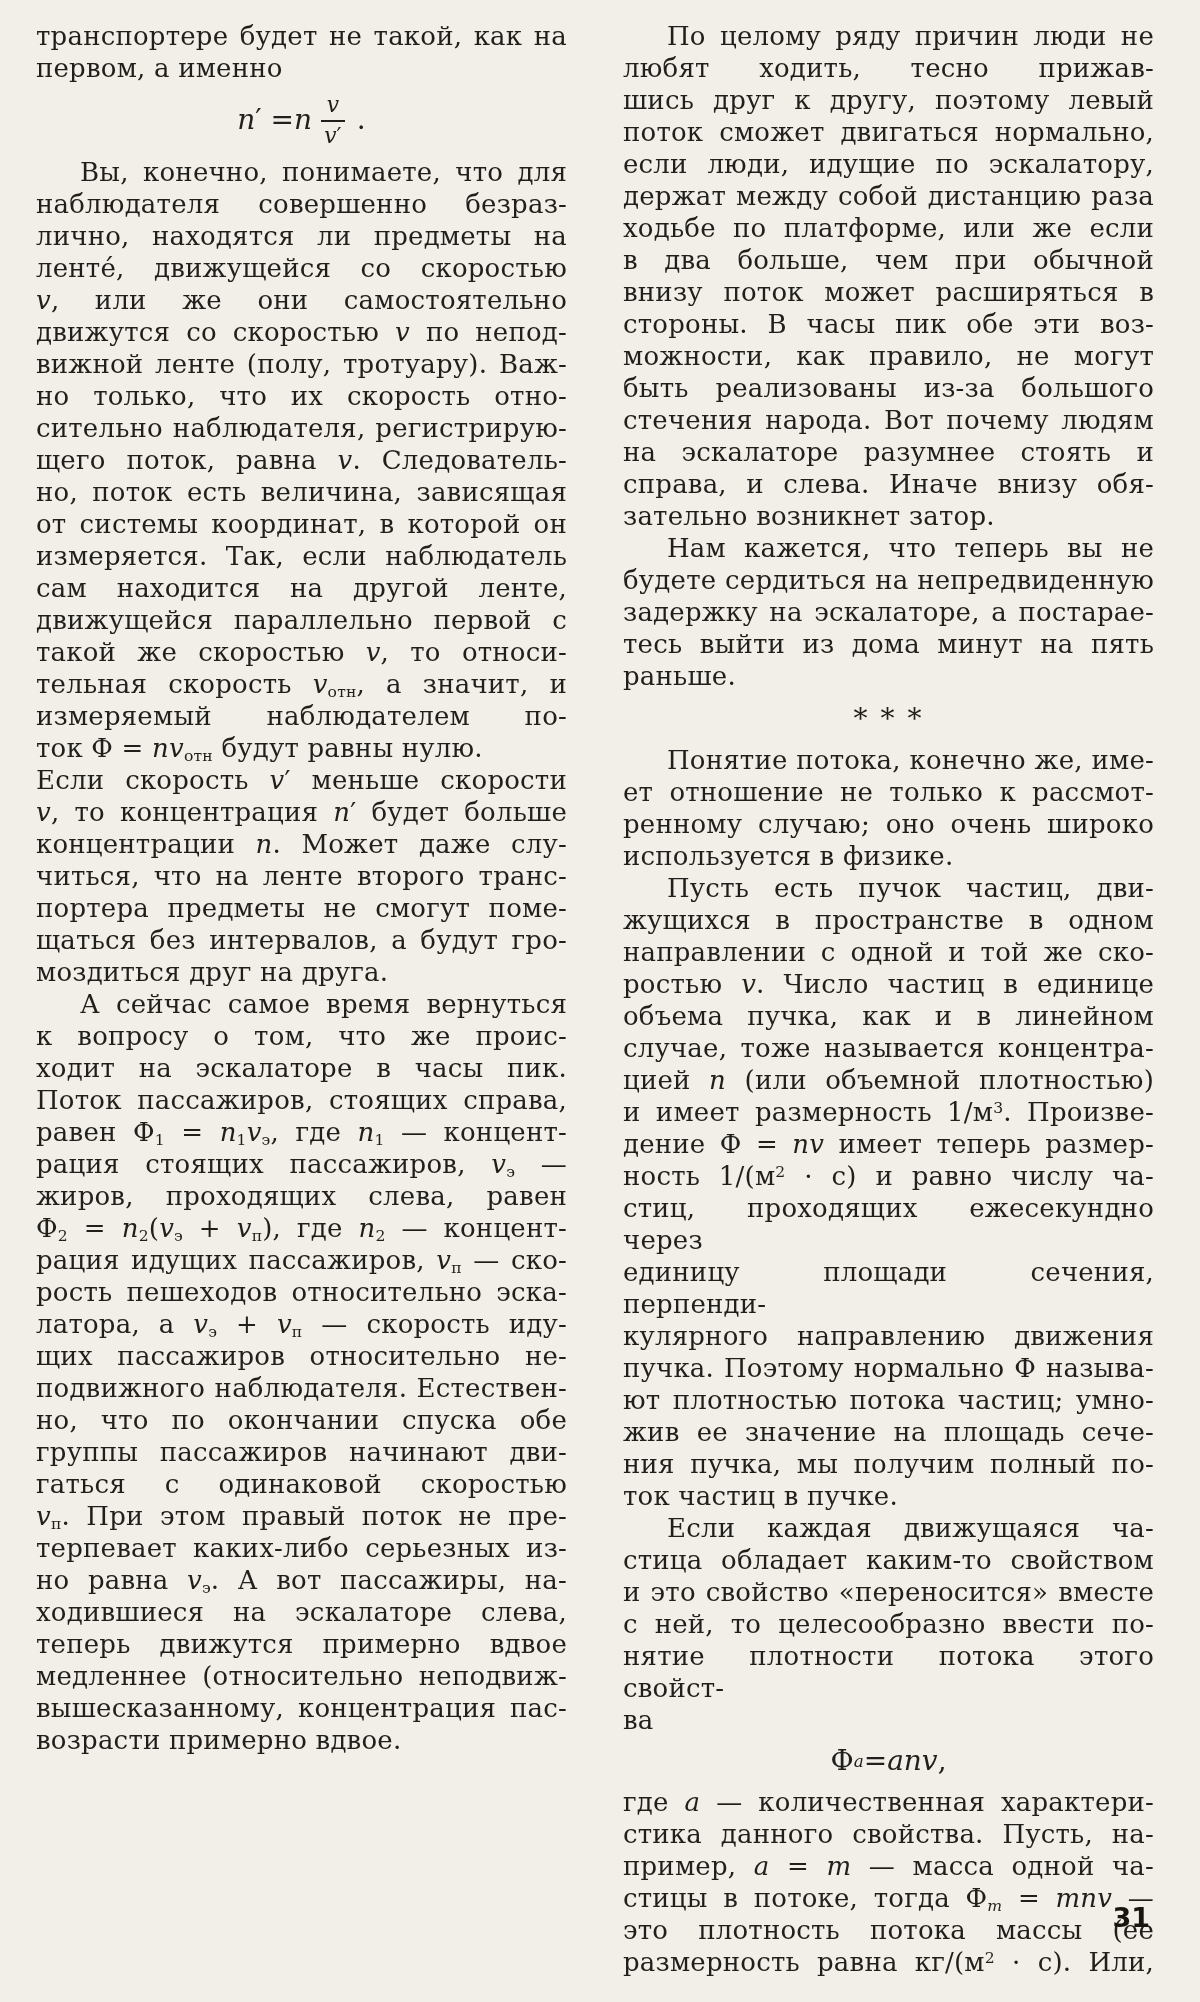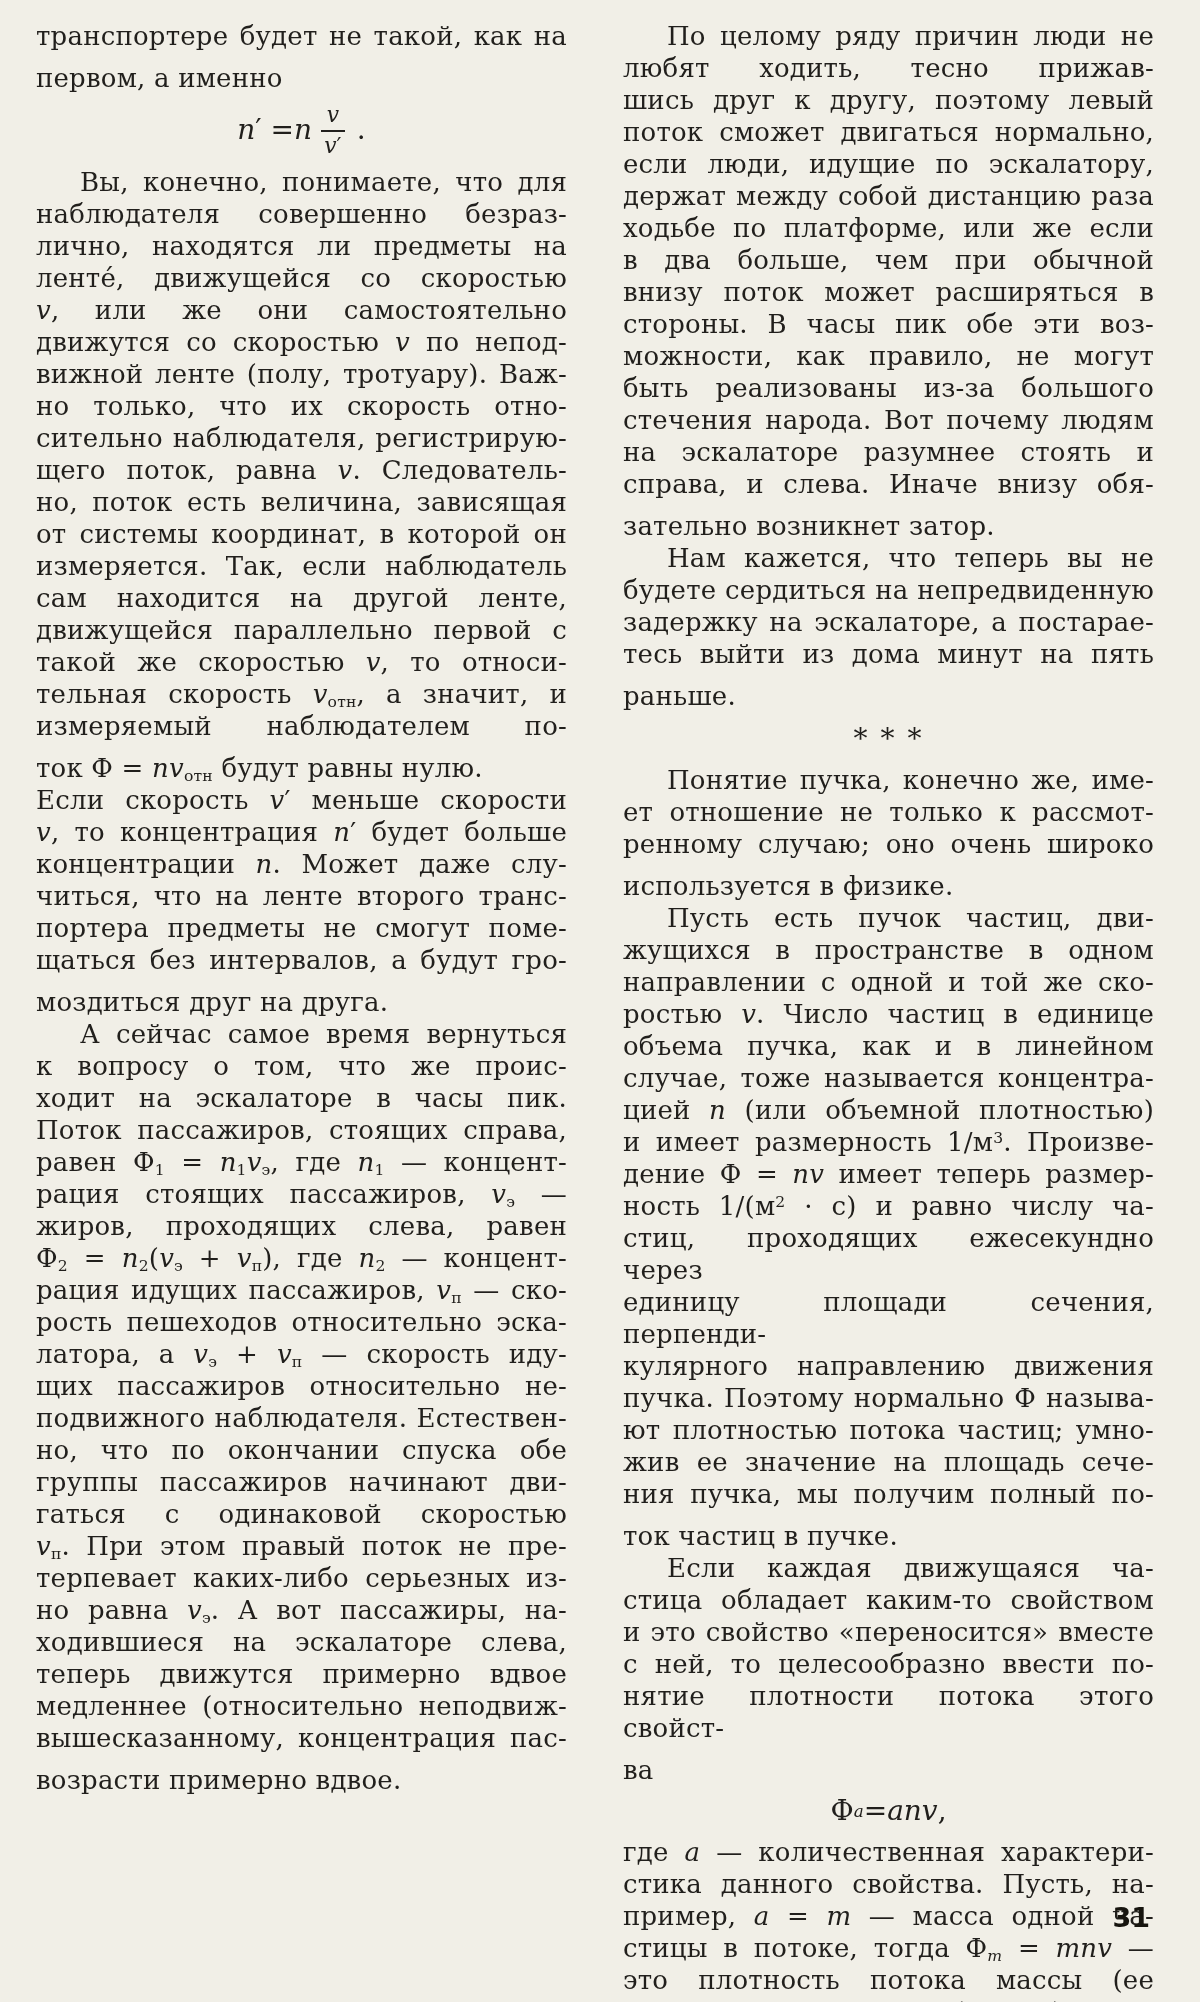--- a/index.html
+++ b/index.html
@@ -32,21 +32,20 @@
   .para{margin:0;}
   .line{
     font-size:26px;
     line-height:32px;
     text-align:justify;
     text-align-last:justify;
     letter-spacing:0.2px;
   }
   .line.last{
     text-align-last:left;
-    margin-top:10px;
   }
   .line.indent{
     text-indent:44px;
   }
   .line i{
     font-style:italic;
   }
   sub{
     font-size:0.60em;
     line-height:0;
@@ -190,21 +189,21 @@
         </div>
         <div class="para">
           <div class="line indent">Нам кажется, что теперь вы не</div>
           <div class="line">будете сердиться на непредвиденную</div>
           <div class="line">задержку на эскалаторе, а постарае-</div>
           <div class="line">тесь выйти из дома минут на пять</div>
           <div class="line last">раньше.</div>
         </div>
         <div class="stars">*  *  *</div>
         <div class="para">
-          <div class="line indent">Понятие пучка, конечно же, име-</div>
+          <div class="line indent">Понятие потока, конечно же, име-</div>
           <div class="line">ет отношение не только к рассмот-</div>
           <div class="line">ренному случаю; оно очень широко</div>
           <div class="line last">используется в физике.</div>
         </div>
         <div class="para">
           <div class="line indent">Пусть есть пучок частиц, дви-</div>
           <div class="line">жущихся в пространстве в одном</div>
           <div class="line">направлении с одной и той же ско-</div>
           <div class="line">ростью <i>v</i>. Число частиц в единице</div>
           <div class="line">объема пучка, как и в линейном</div>

